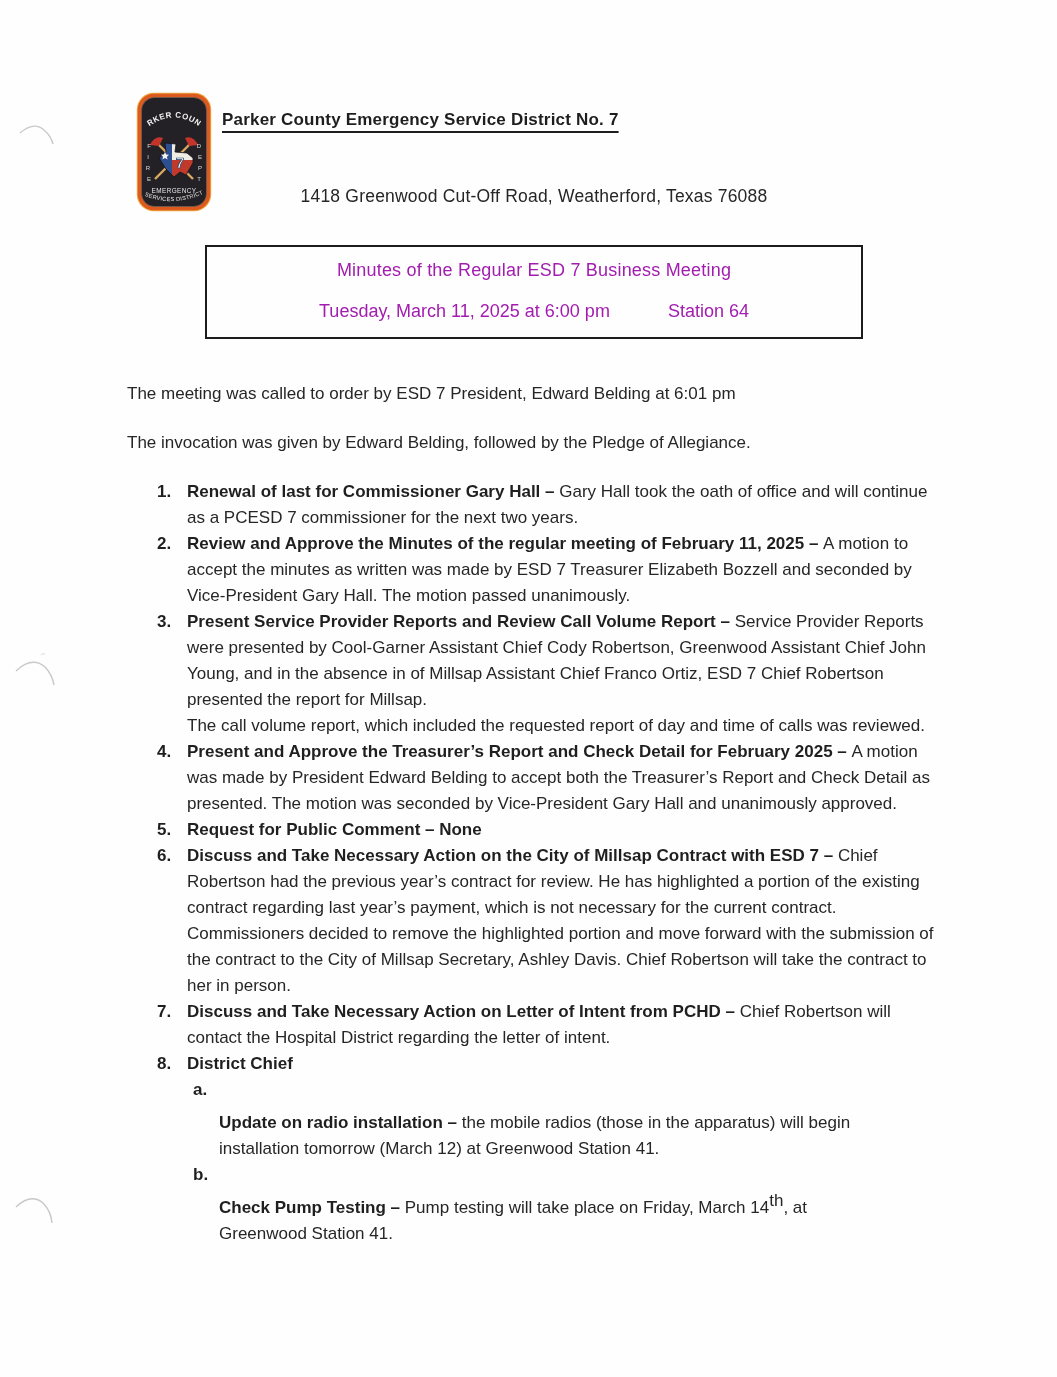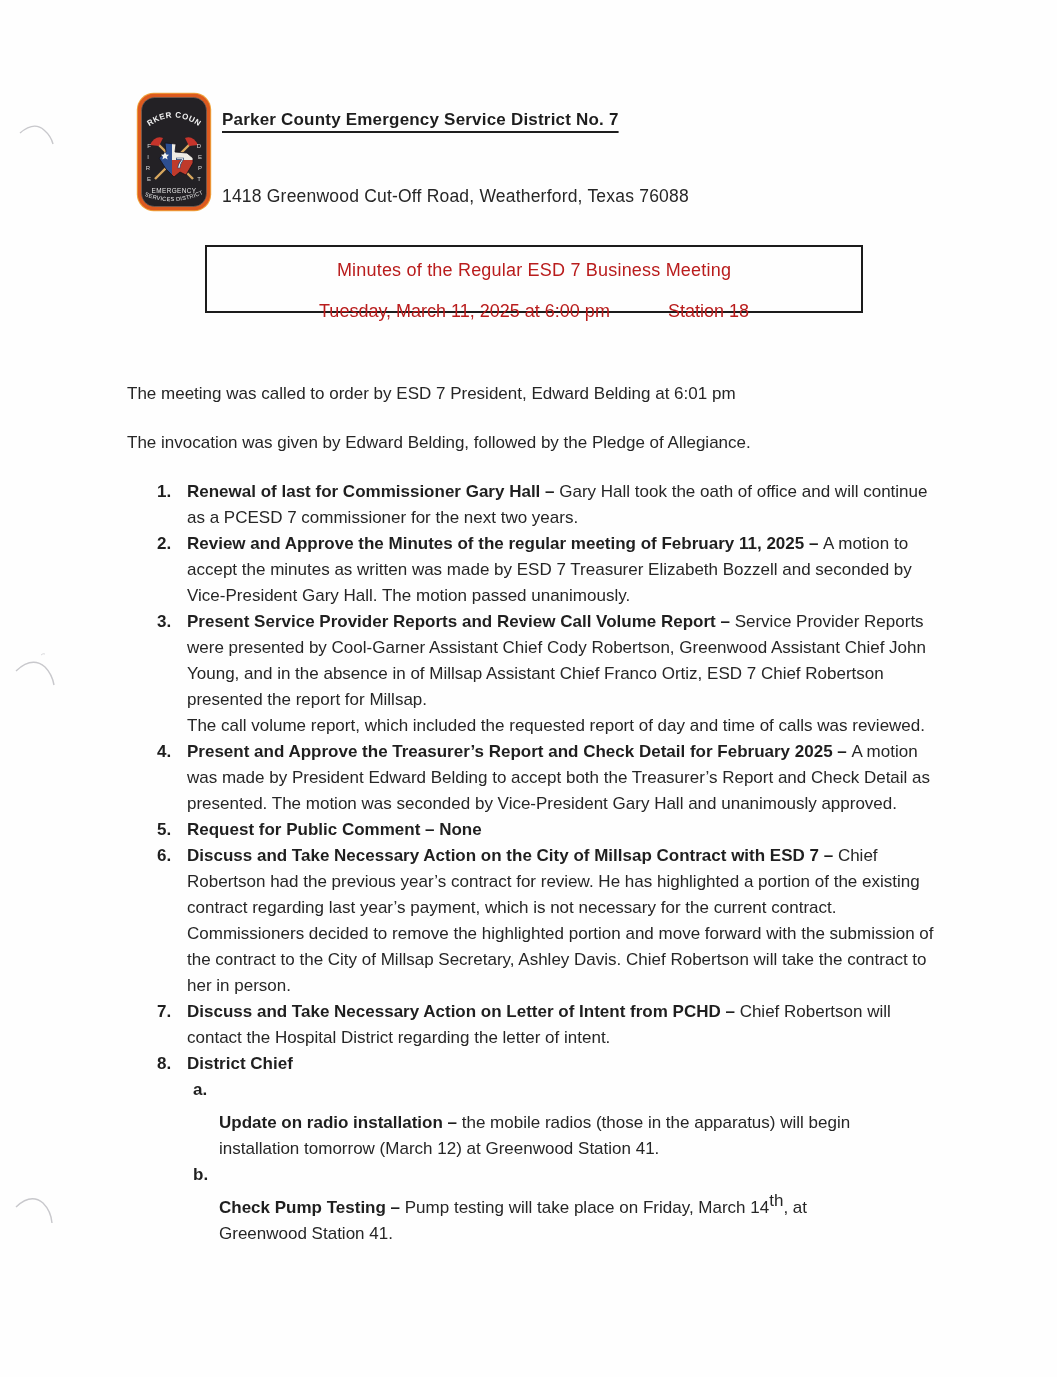--- a/index.html
+++ b/index.html
@@ -18,30 +18,30 @@
   .doc-title {
     position:absolute; left:222px; top:110px;
     font-size:17px; font-weight:bold; color:#1e1e1e;
     letter-spacing:0.2px;
     text-decoration:underline;
     text-underline-offset:6px;
     text-decoration-thickness:2px;
   }
   .doc-address {
     position:absolute; left:222px; top:186px; width:624px;
-    text-align:left;
+    text-align:center;
     font-size:17.5px; color:#262626; letter-spacing:0.2px;
   }
   
   .meeting-box {
-    position:absolute; left:205px; top:245px; width:658px; height:68px;
+    position:absolute; left:205px; top:245px; width:658px; height:94px;
     border:2px solid #1c1c1c;
     text-align:center;
     padding-top:13px;
-    font-size:18px; color:#b91c1c;
+    font-size:18px; color:#a21caf;
   }
   .meeting-box .line1 { margin-bottom:20px; letter-spacing:0.2px; }
   .meeting-box .loc { margin-left:58px; }
   
   .content {
     position:absolute; left:127px; top:381px; width:810px;
     font-size:17px; line-height:26px; color:#262626;
   }
   .content p.intro { margin-bottom:23px; }
   .agenda { margin-left:30px; margin-top:1px; }
@@ -114,21 +114,21 @@
       </text>
     </svg>
   </div>
 
   <div class="doc-title">Parker County Emergency Service District No. 7</div>
   <div class="doc-address">1418 Greenwood Cut-Off Road, Weatherford, Texas  76088</div>
 
   <div class="meeting-box">
     <div class="line1">Minutes of the Regular ESD 7 Business Meeting</div>
     <div class="line2">
-      <span>Tuesday, March 11, 2025 at 6:00 pm</span><span class="loc">Station 18</span>
+      <span>Tuesday, March 11, 2025 at 6:00 pm</span><span class="loc">Station 64</span>
     </div>
   </div>
 
   <div class="content">
     <p class="intro">The meeting was called to order by ESD 7 President, Edward Belding at 6:01 pm</p>
     <p class="intro">The invocation was given by Edward Belding, followed by the Pledge of Allegiance.</p>
 
     <div class="agenda">
 
       <div class="item">

